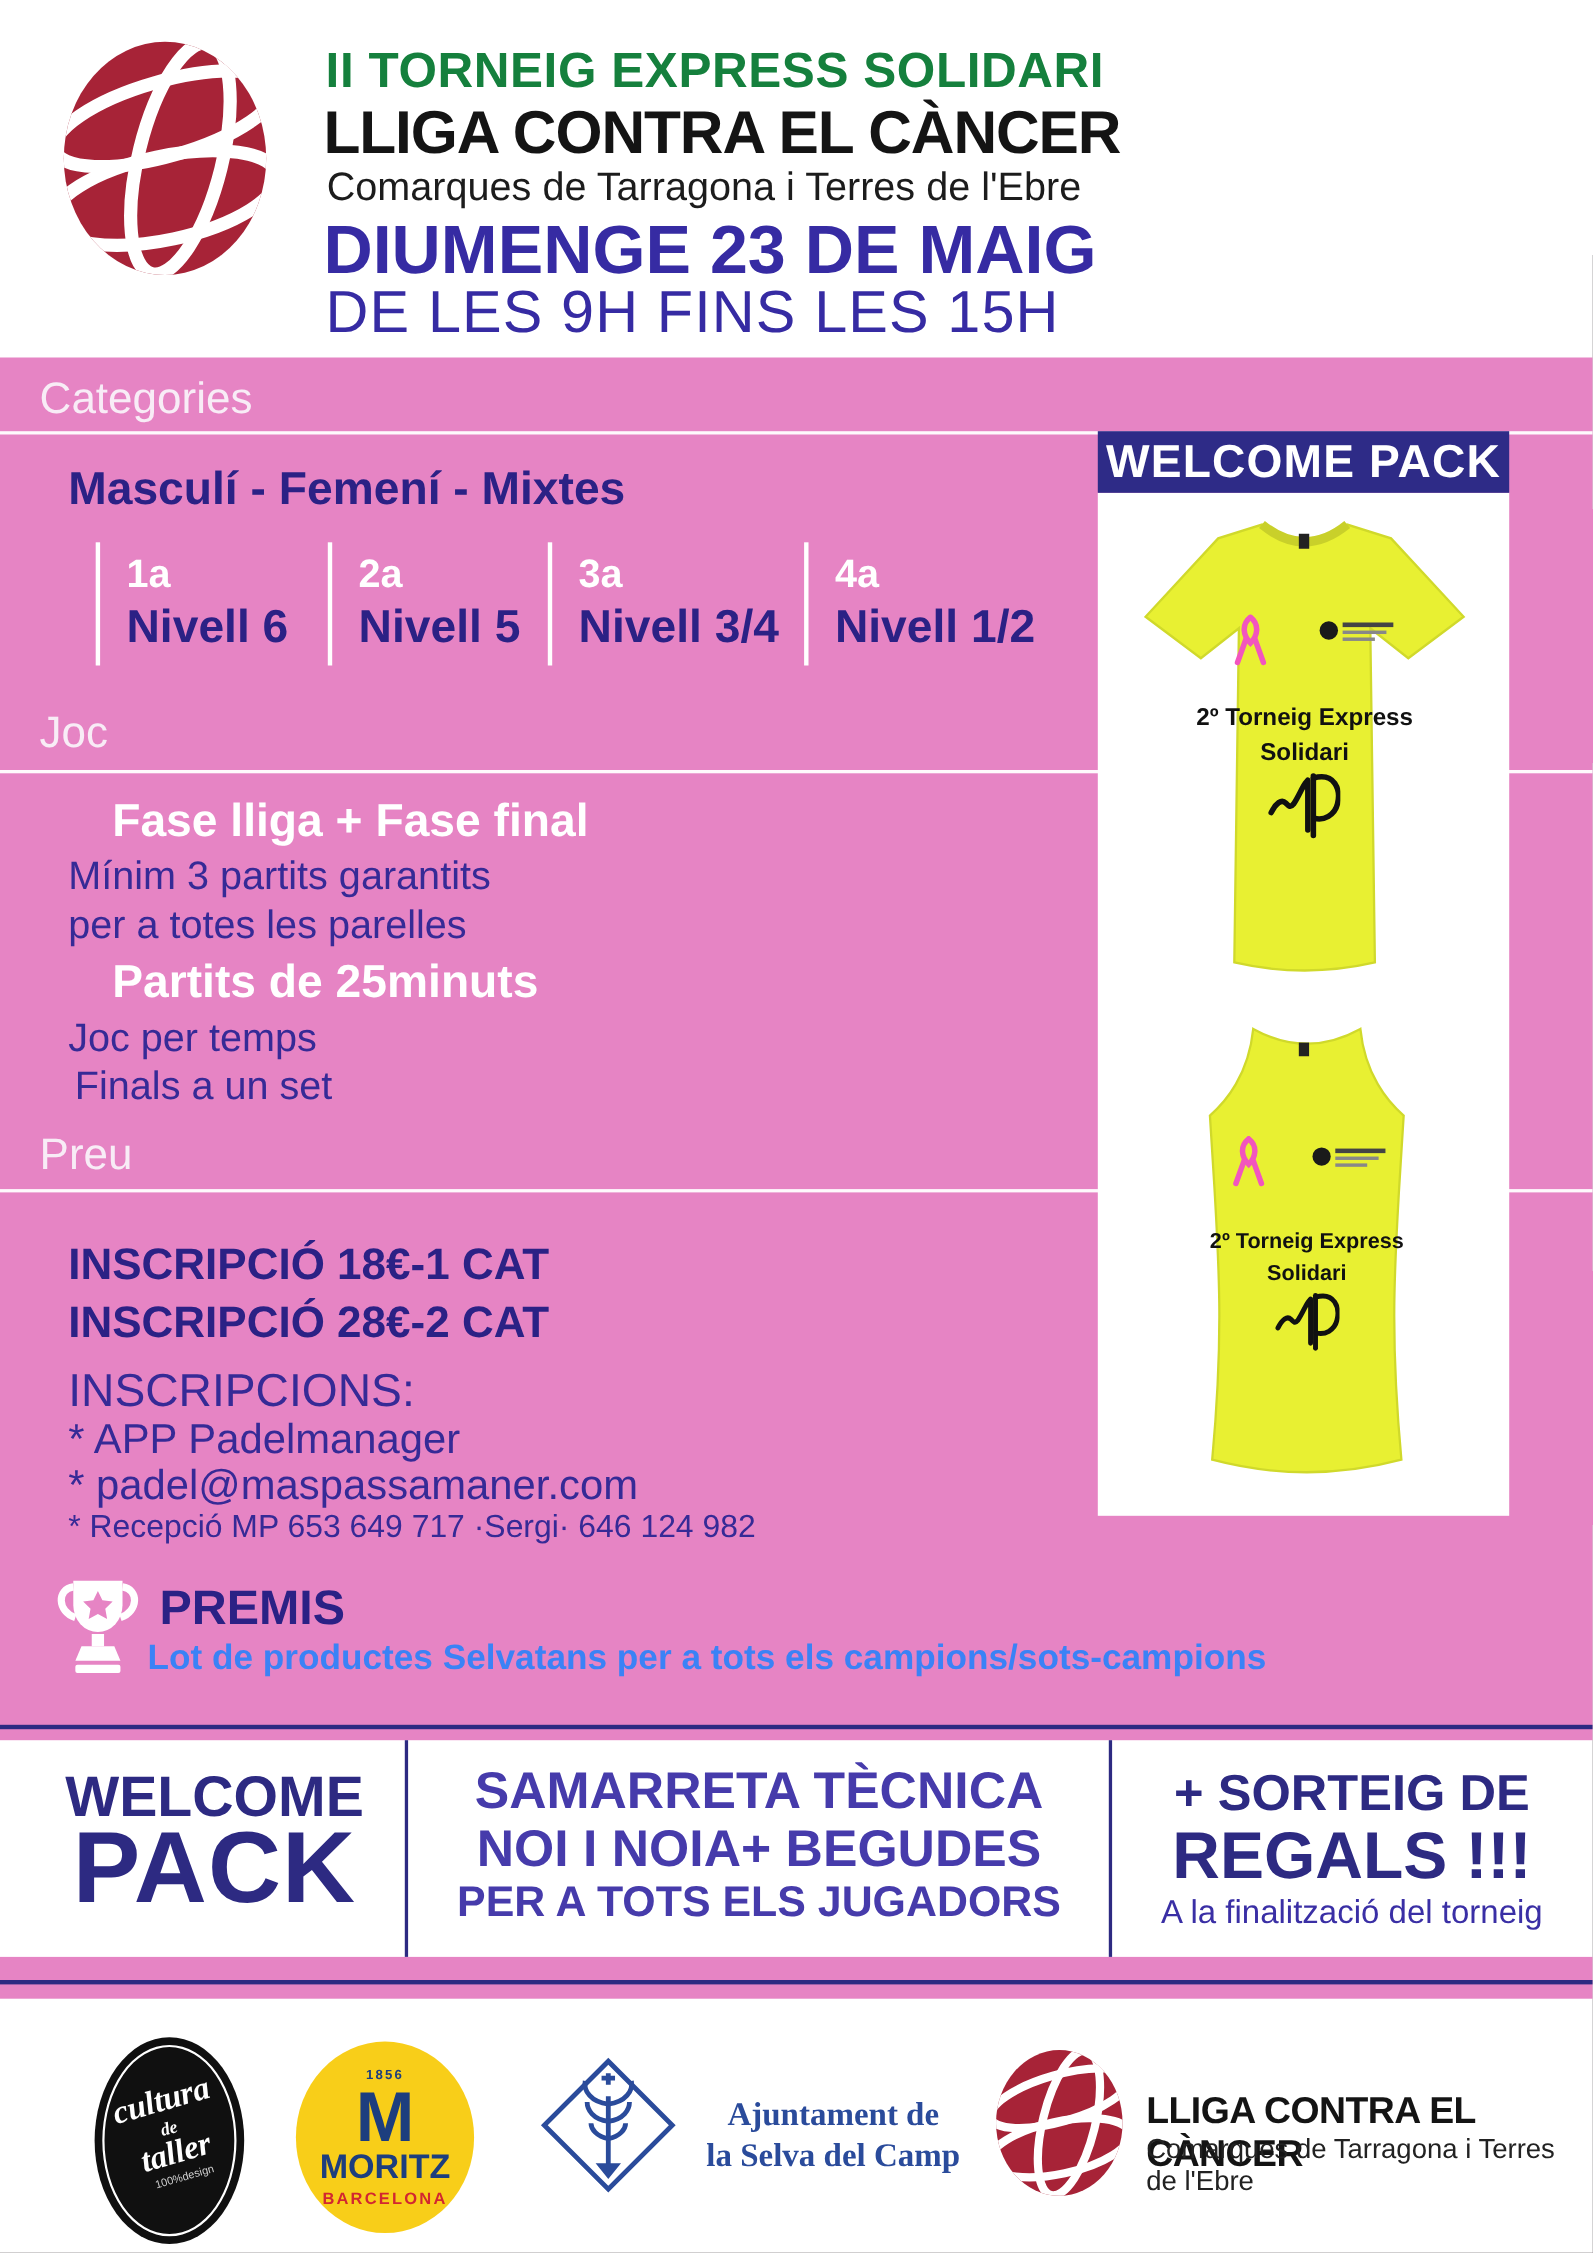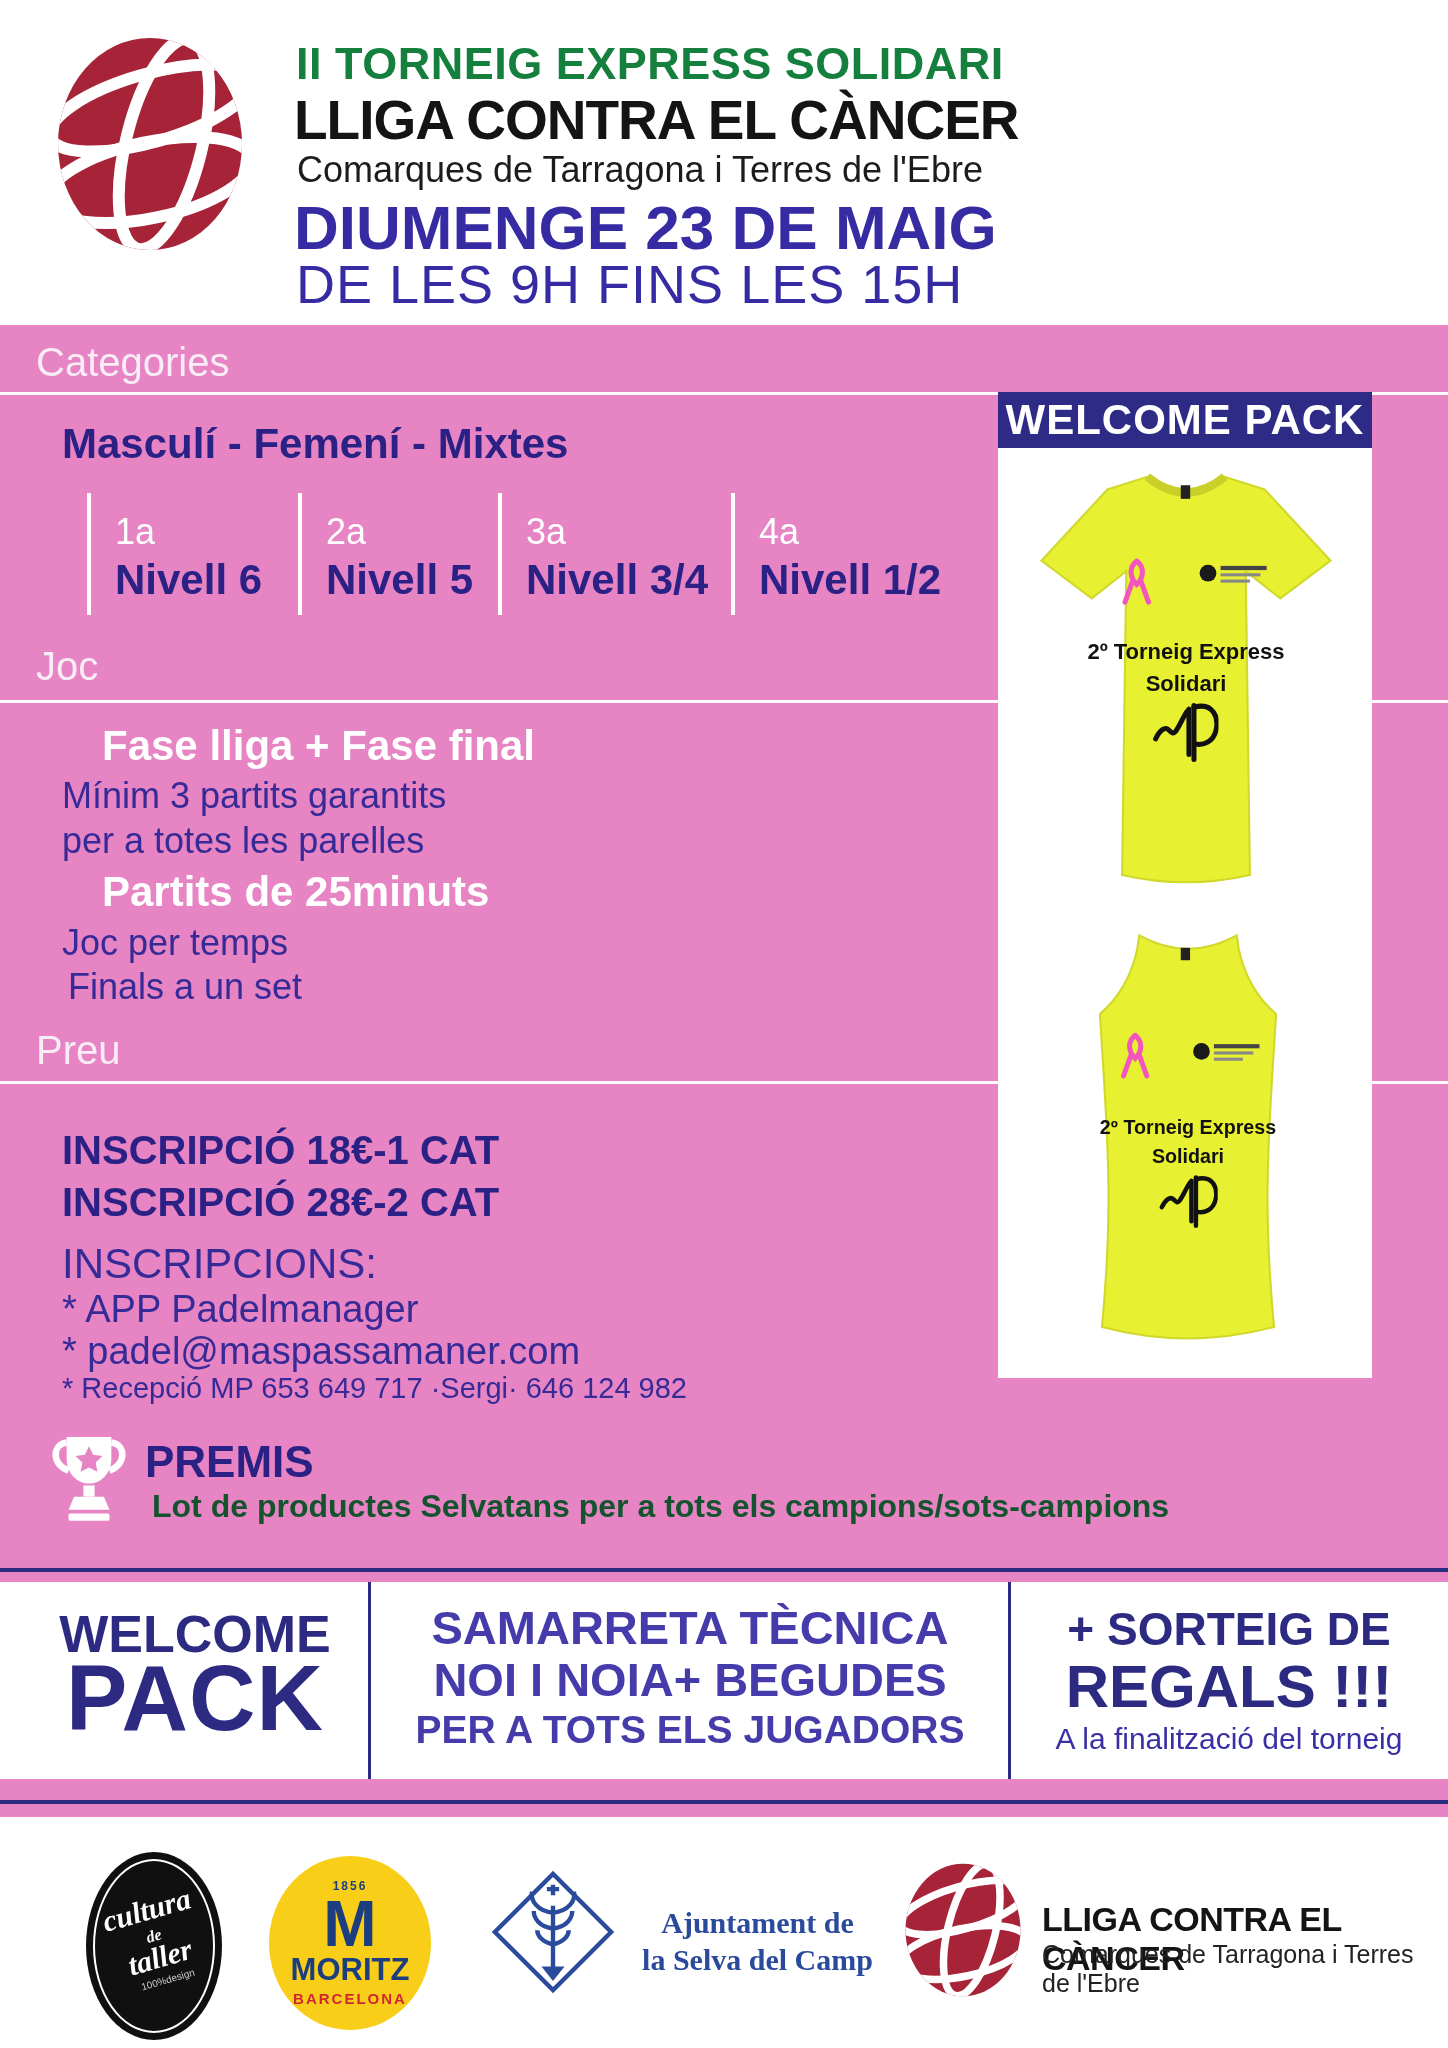--- a/index.html
+++ b/index.html
@@ -27,36 +27,36 @@
   .mp-spa{position:absolute;left:0;top:272px;width:100%;text-align:center;color:#fff;
           font-size:26px;font-weight:400;letter-spacing:7px;}
 
   
   .pink-band{left:0;top:325px;width:1448px;height:1257px;background:#e684c4;z-index:1;}
   .wrule{left:0;width:1448px;height:3px;background:rgba(255,255,255,.95);z-index:2;}
   .sec-head{left:36px;font-size:40px;font-weight:300;color:#f8ecf6;z-index:3;}
 
   .masculi{left:62px;top:420px;font-size:42px;font-weight:700;color:#2b2185;z-index:3;}
   .cat-item{top:493px;border-left:4px solid #fff;padding:6px 0 10px 24px;z-index:3;}
-  .cat-num{font-size:36px;font-weight:400;color:#fff;line-height:46px;margin-top:10px;}
+  .cat-num{font-size:36px;font-weight:700;color:#fff;line-height:46px;}
   .cat-level{font-size:42px;font-weight:700;color:#2b2185;line-height:50px;}
 
   .t-white-bold{font-size:42px;font-weight:700;color:#fff;z-index:3;margin-left:40px;}
   .t-navy{font-size:36px;font-weight:400;color:#362a96;z-index:3;}
 
   .price{left:62px;font-size:40px;color:#2b2185;z-index:3;}
   .price b{font-weight:800;}
   .price span{font-weight:600;}
   .inscripcions{left:62px;top:1240px;font-size:42px;font-weight:300;color:#362a96;z-index:3;}
   .bullet{left:62px;font-size:38px;font-weight:400;color:#362a96;z-index:3;}
   .bullet-sm{left:62px;top:1372px;font-size:29px;font-weight:400;color:#362a96;z-index:3;}
 
   .trophy{left:48px;top:1433px;width:82px;height:90px;z-index:3;}
   .premis-title{left:145px;top:1437px;font-size:44px;font-weight:800;color:#2b2185;z-index:3;}
-  .premis-desc{left:152px;top:1488px;font-size:32px;font-weight:700;color:#14532d;z-index:3;}
+  .premis-desc{left:134px;top:1488px;font-size:32px;font-weight:700;color:#3b82f6;z-index:3;}
 
   .nline{left:0;width:1448px;height:4px;background:#2d2a82;z-index:4;}
   .pink-strip{left:0;top:1779px;width:1448px;height:38px;background:#e684c4;z-index:1;}
   .vline{top:1582px;width:3px;height:197px;background:#2d2a82;z-index:4;}
 
   
   .wp1{left:20px;top:1604px;width:350px;text-align:center;font-size:52px;font-weight:800;color:#2d2a82;z-index:3;}
   .wp2{left:20px;top:1652px;width:350px;text-align:center;font-size:92px;font-weight:800;color:#2d2a82;line-height:92px;letter-spacing:1px;z-index:3;}
   .sam1{left:380px;top:1600px;width:620px;text-align:center;font-size:47px;font-weight:800;color:#463bab;z-index:3;}
   .sam2{left:380px;top:1652px;width:620px;text-align:center;font-size:47px;font-weight:800;color:#463bab;z-index:3;}

